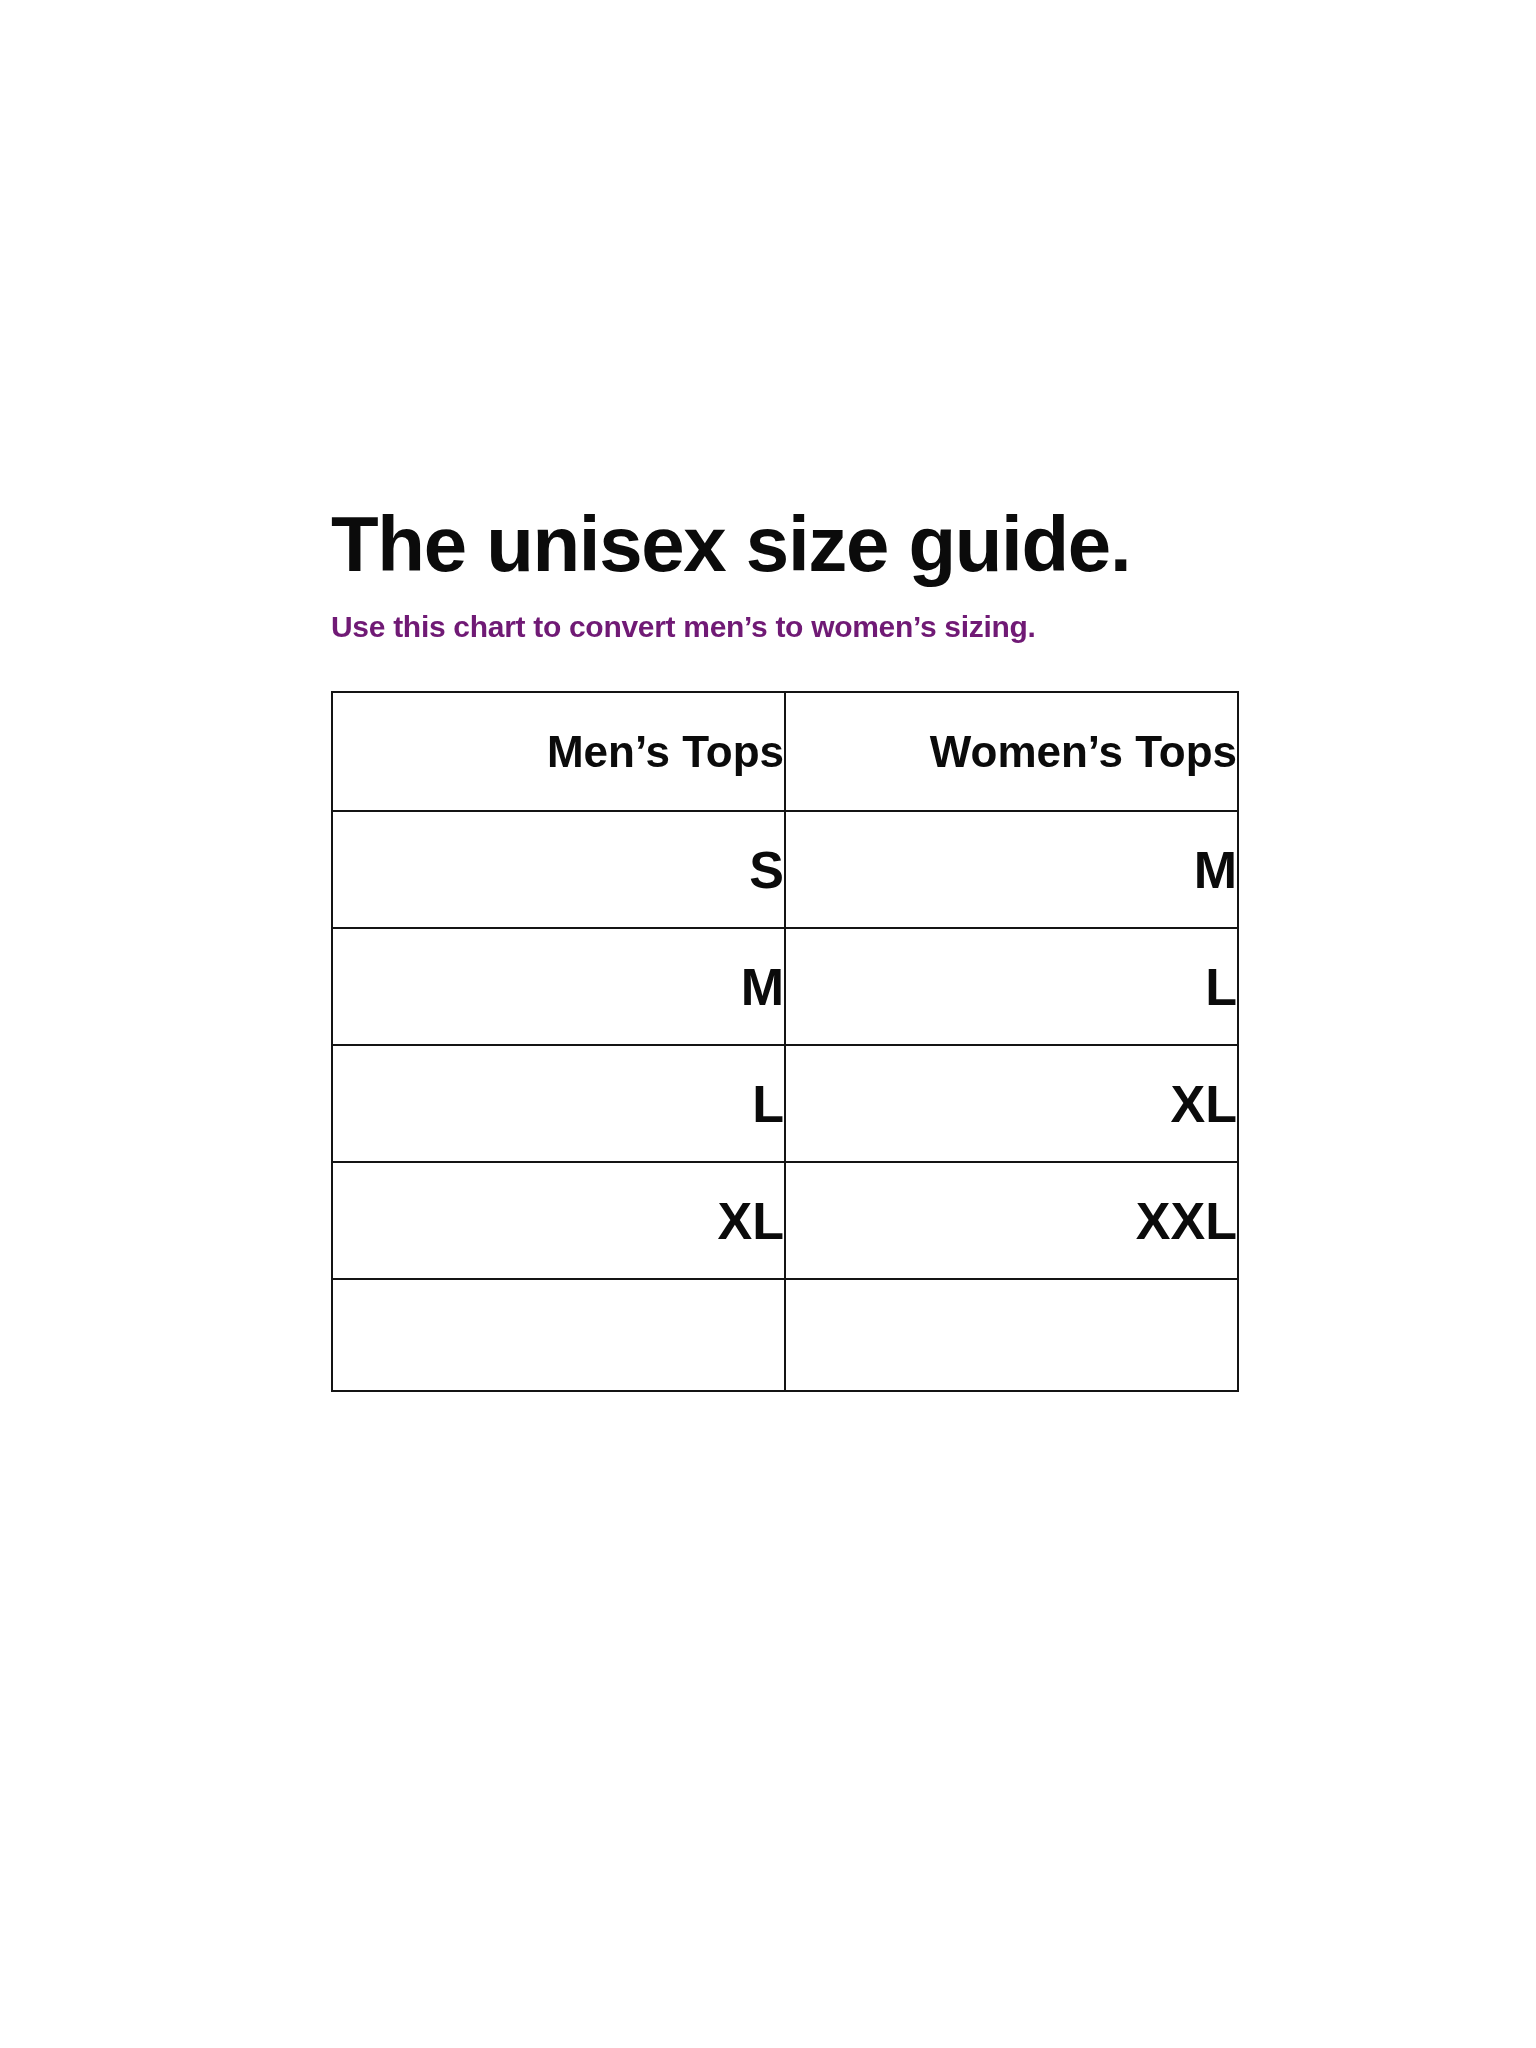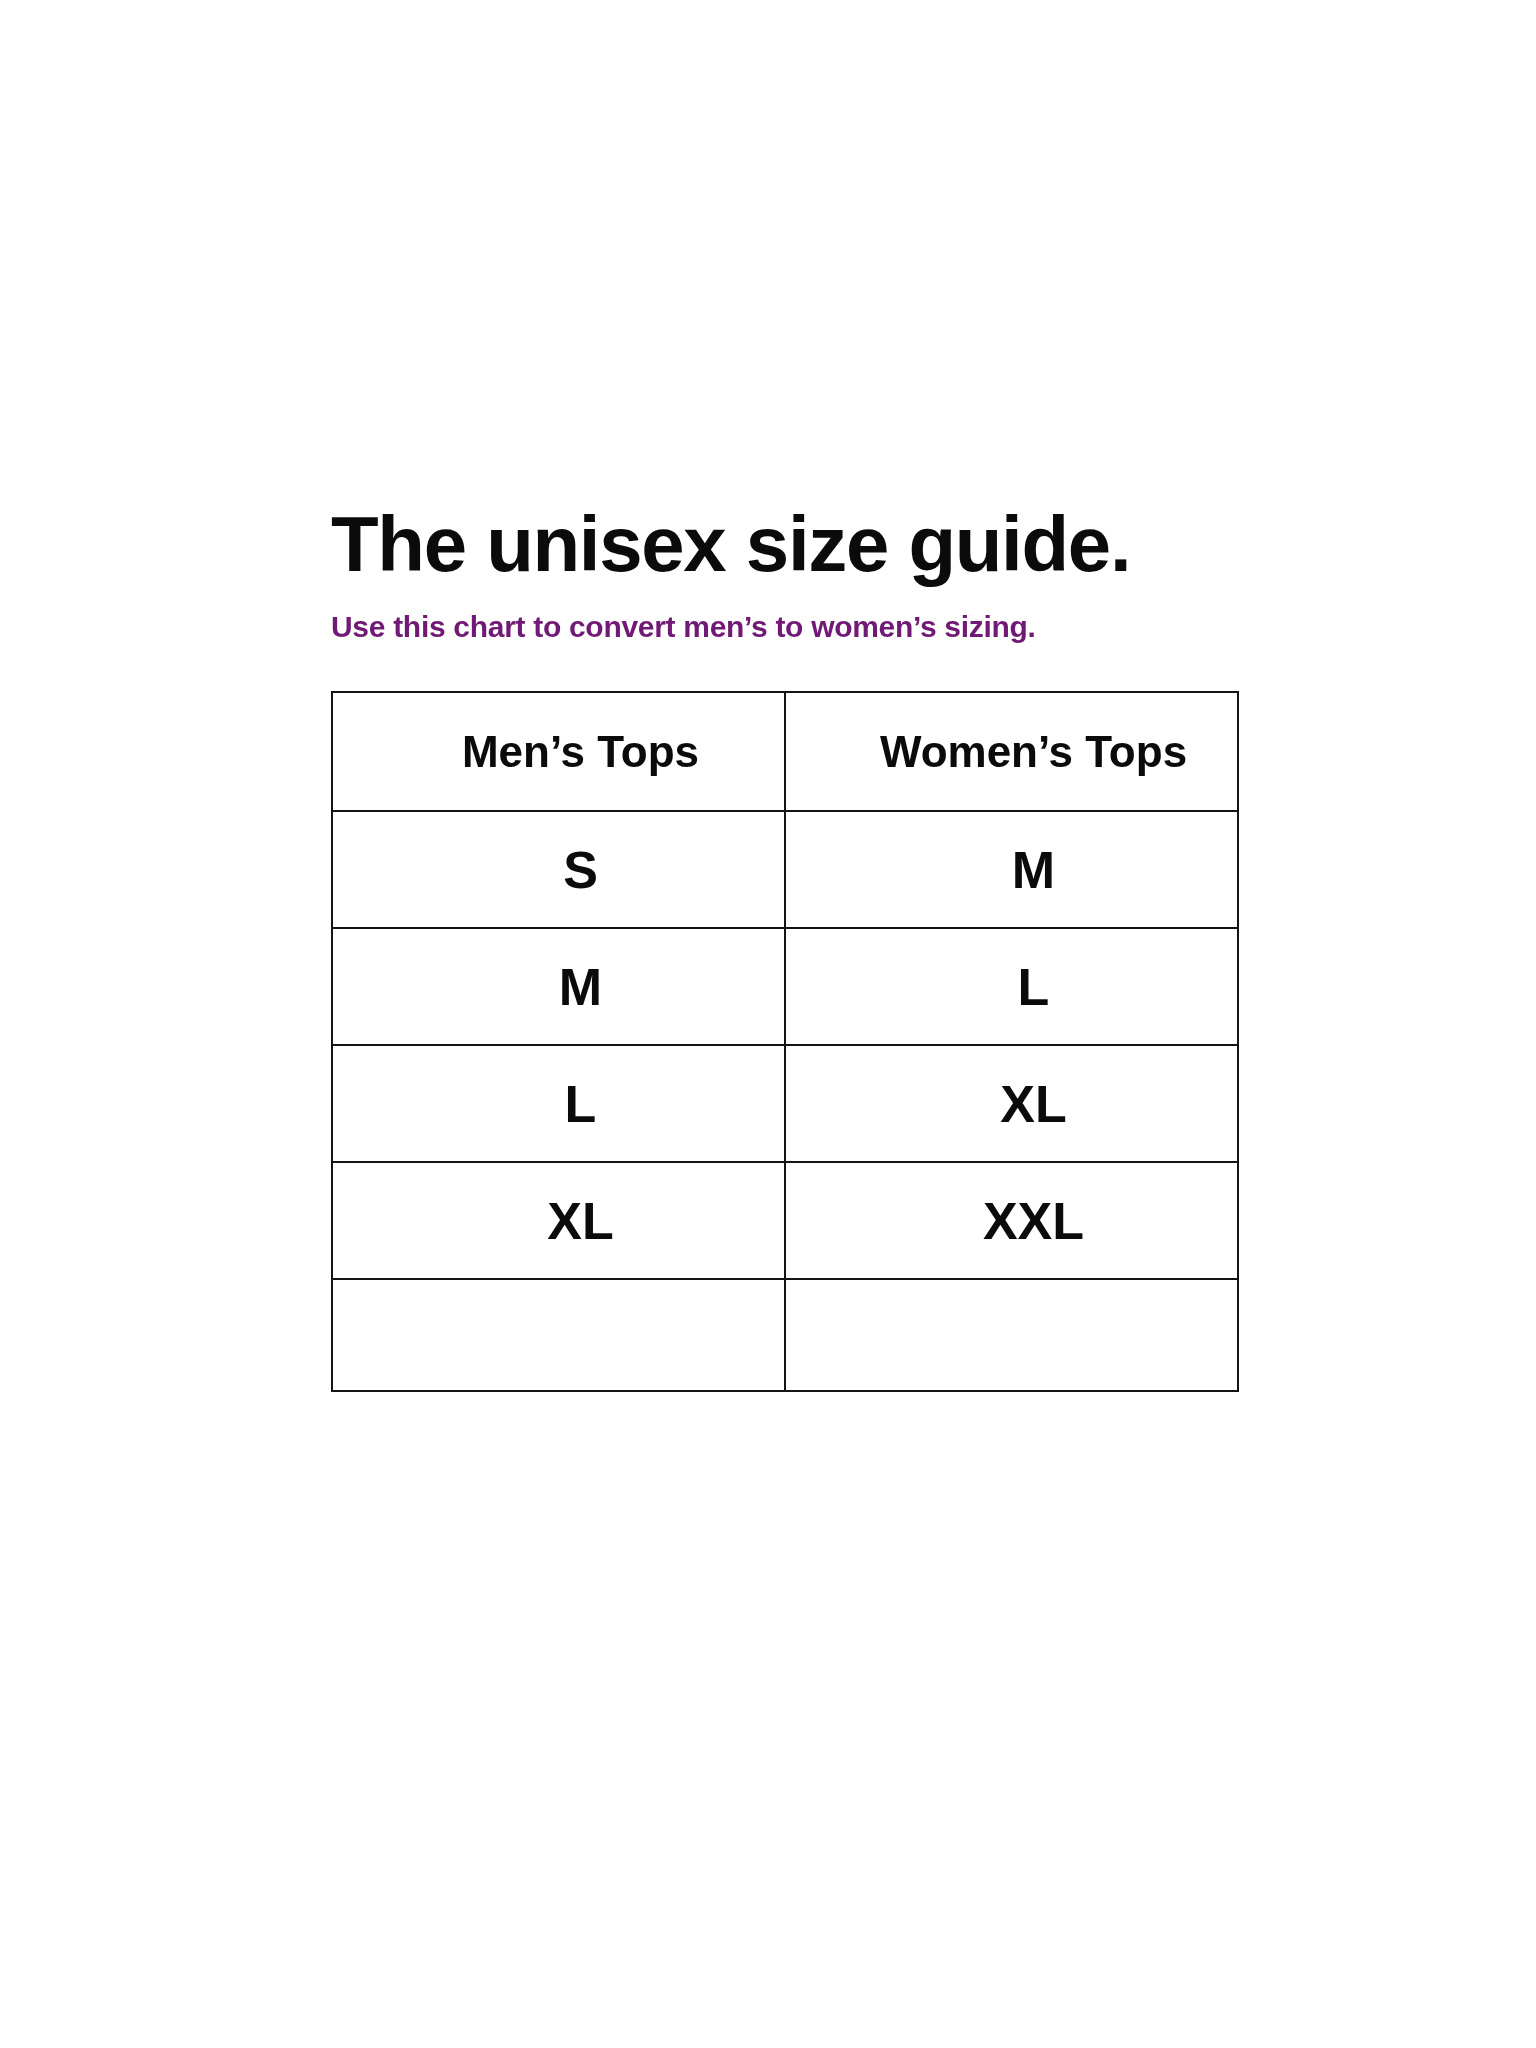--- a/index.html
+++ b/index.html
@@ -47,21 +47,21 @@
     overflow: hidden;
   }
   table.size-table {
     border-collapse: collapse;
     table-layout: fixed;
     width: 908px;
   }
   table.size-table th,
   table.size-table td {
     border: 2px solid #141414;
-    text-align: center;
+    text-align: right;
     vertical-align: middle;
     padding: 0 0 0 44px;
     font-weight: 700;
     line-height: 1;
     color: #0b0b0b;
   }
   table.size-table th {
     height: 117px;
     font-size: 44px;
   }

